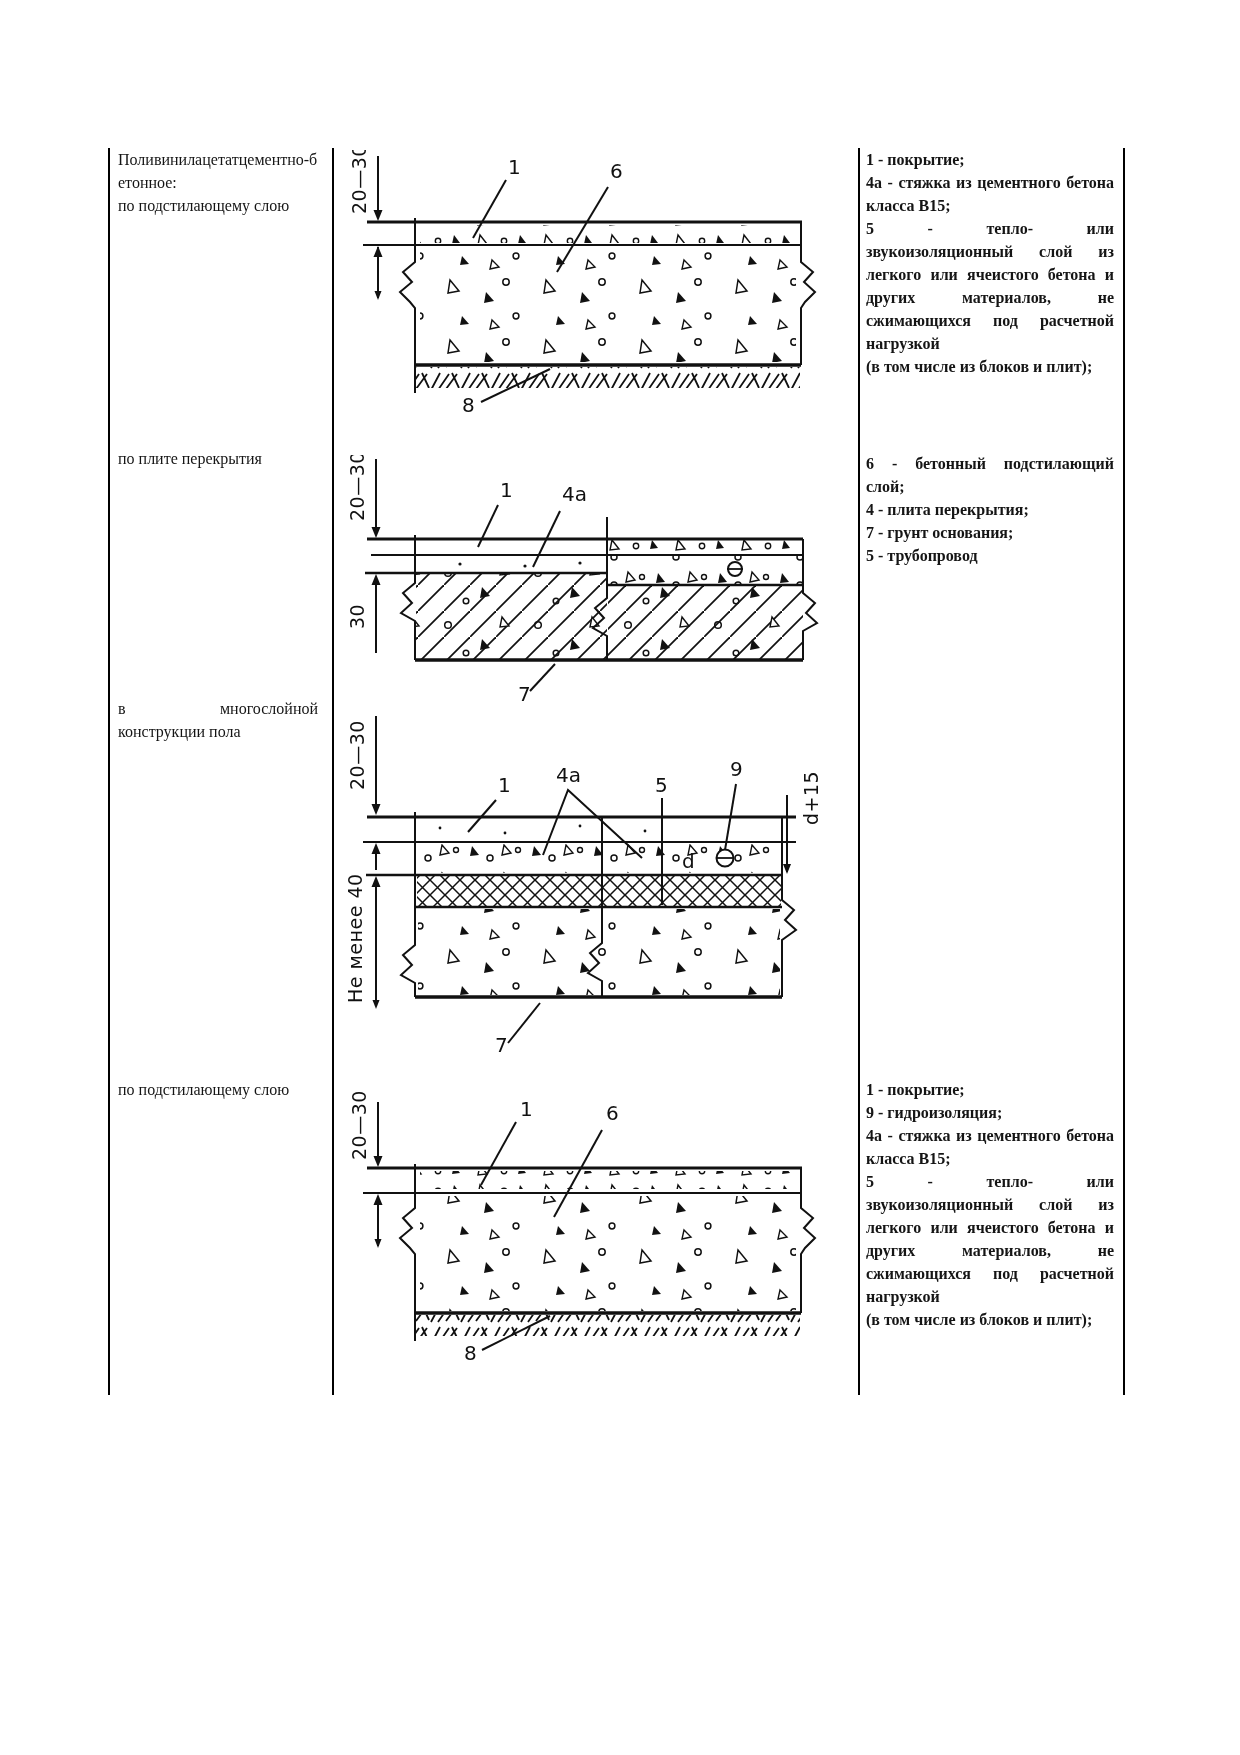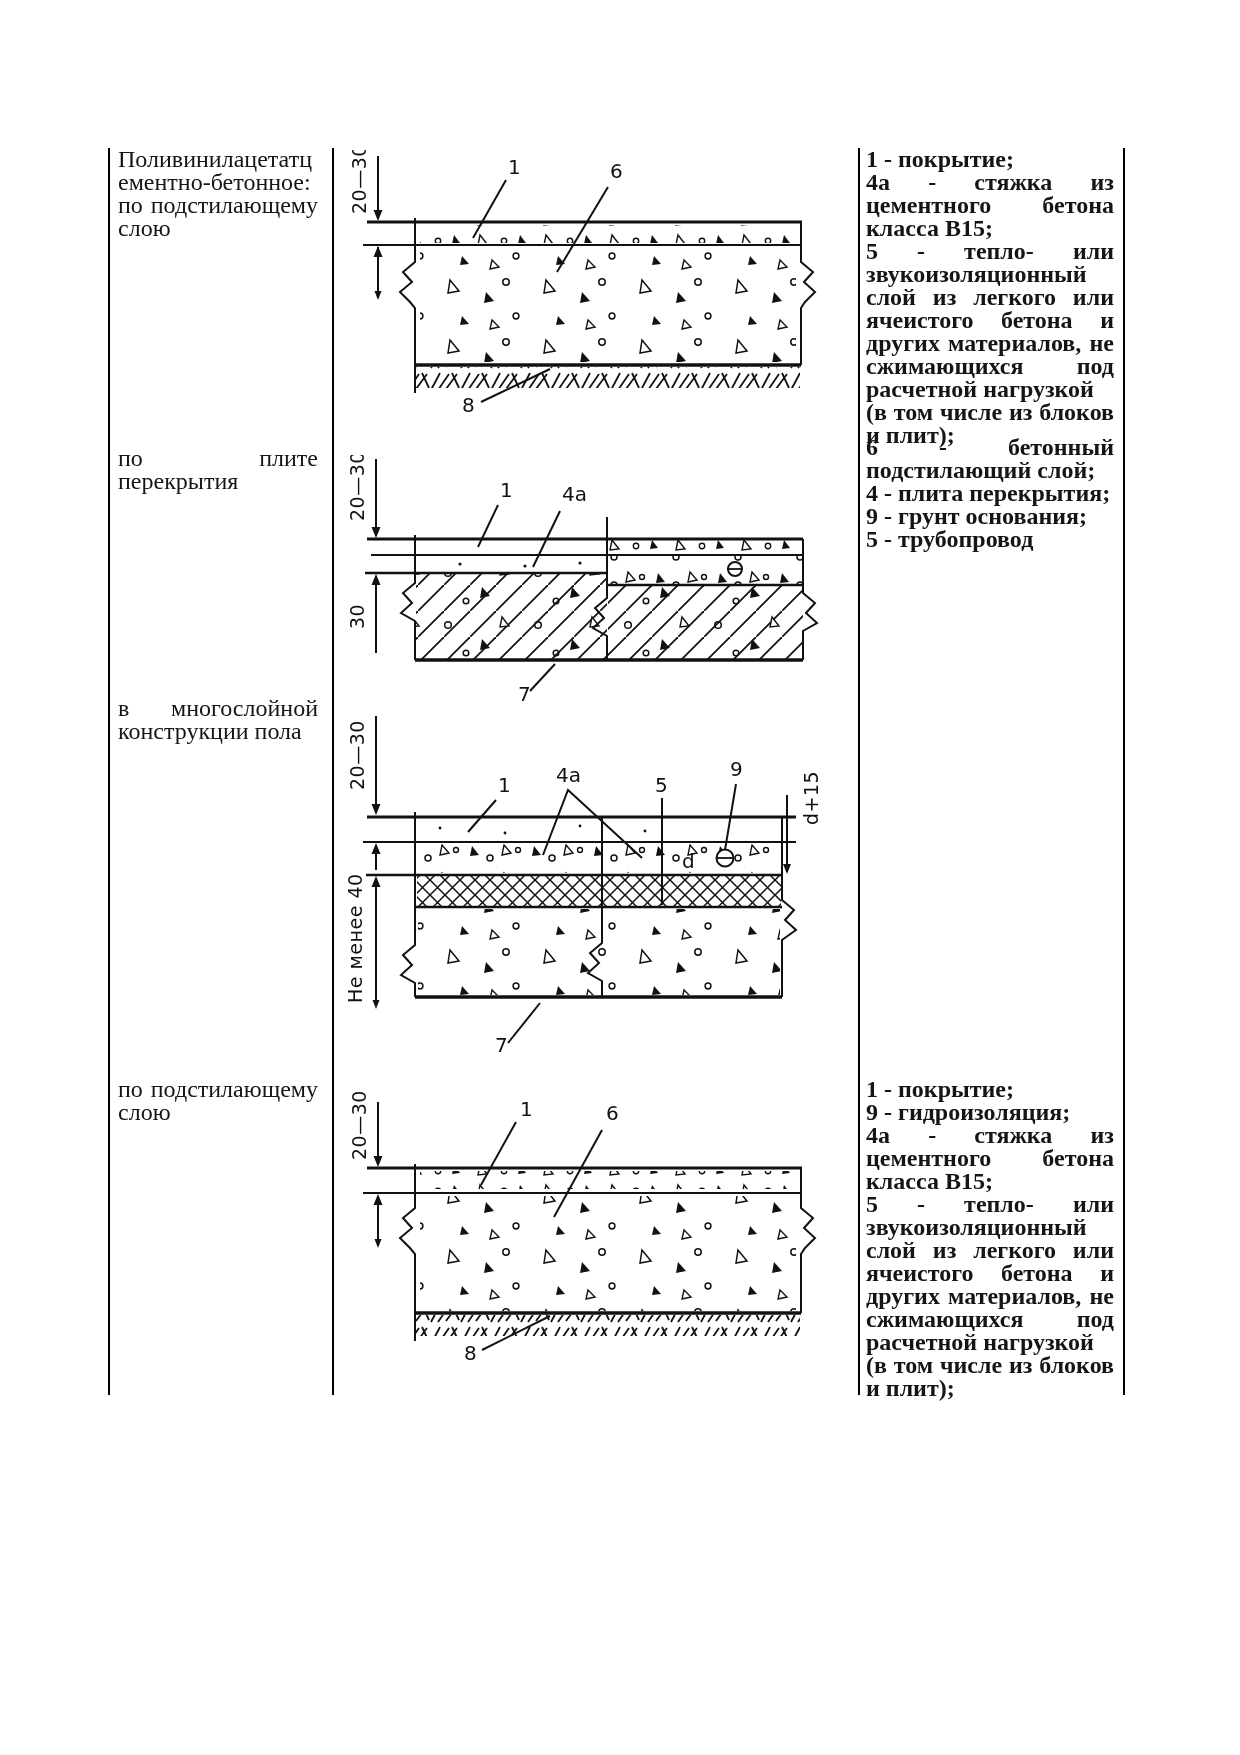--- a/index.html
+++ b/index.html
@@ -1,19 +1,19 @@
 <!DOCTYPE html>
 <html><head>
 <meta charset="utf-8">
 <style>
   html,body{margin:0;padding:0;}
   body{width:1240px;height:1755px;background:#ffffff;position:relative;overflow:hidden;
        font-family:"Liberation Serif", serif;color:#111;}
   .vline{position:absolute;top:148px;height:1247px;width:1.6px;background:#000;}
-  .desc,.legend{position:absolute;font-size:24px;line-height:23px;text-align:justify;color:#151515;}
+  .desc,.legend{position:absolute;font-size:16px;line-height:23px;text-align:justify;color:#151515;}
   .desc{left:118px;width:200px;}
   .legend{left:866px;width:248px;font-weight:bold;}
   .desc p,.legend p{margin:0;padding:0;}
   .breakall{word-break:break-all;}
   svg.diag{position:absolute;}
   svg text{font-family:"DejaVu Sans", sans-serif;fill:#111;}
   .dimtext{font-size:19px;letter-spacing:0.5px;}
   .lbl{font-size:20px;}
 </style>
 </head>
@@ -76,24 +76,24 @@
 <div class="desc" style="top:1078px">
   <p>по подстилающему слою</p>
 </div>
 
 <div class="legend" style="top:148px">
   <p>1 - покрытие;</p>
   <p>4а - стяжка из цементного бетона класса В15;</p>
   <p>5 - тепло- или звукоизоляционный слой из легкого или ячеистого бетона и других материалов, не сжимающихся под расчетной нагрузкой</p>
   <p>(в том числе из блоков и плит);</p>
 </div>
-<div class="legend" style="top:436px">
+<div class="legend" style="top:452px">
   <p>6 - бетонный подстилающий слой;</p>
   <p>4 - плита перекрытия;</p>
-  <p>9 - грунт основания;</p>
+  <p>7 - грунт основания;</p>
   <p>5 - трубопровод</p>
 </div>
 <div class="legend" style="top:1078px">
   <p>1 - покрытие;</p>
   <p>9 - гидроизоляция;</p>
   <p>4а - стяжка из цементного бетона класса В15;</p>
   <p>5 - тепло- или звукоизоляционный слой из легкого или ячеистого бетона и других материалов, не сжимающихся под расчетной нагрузкой</p>
   <p>(в том числе из блоков и плит);</p>
 </div>
 

